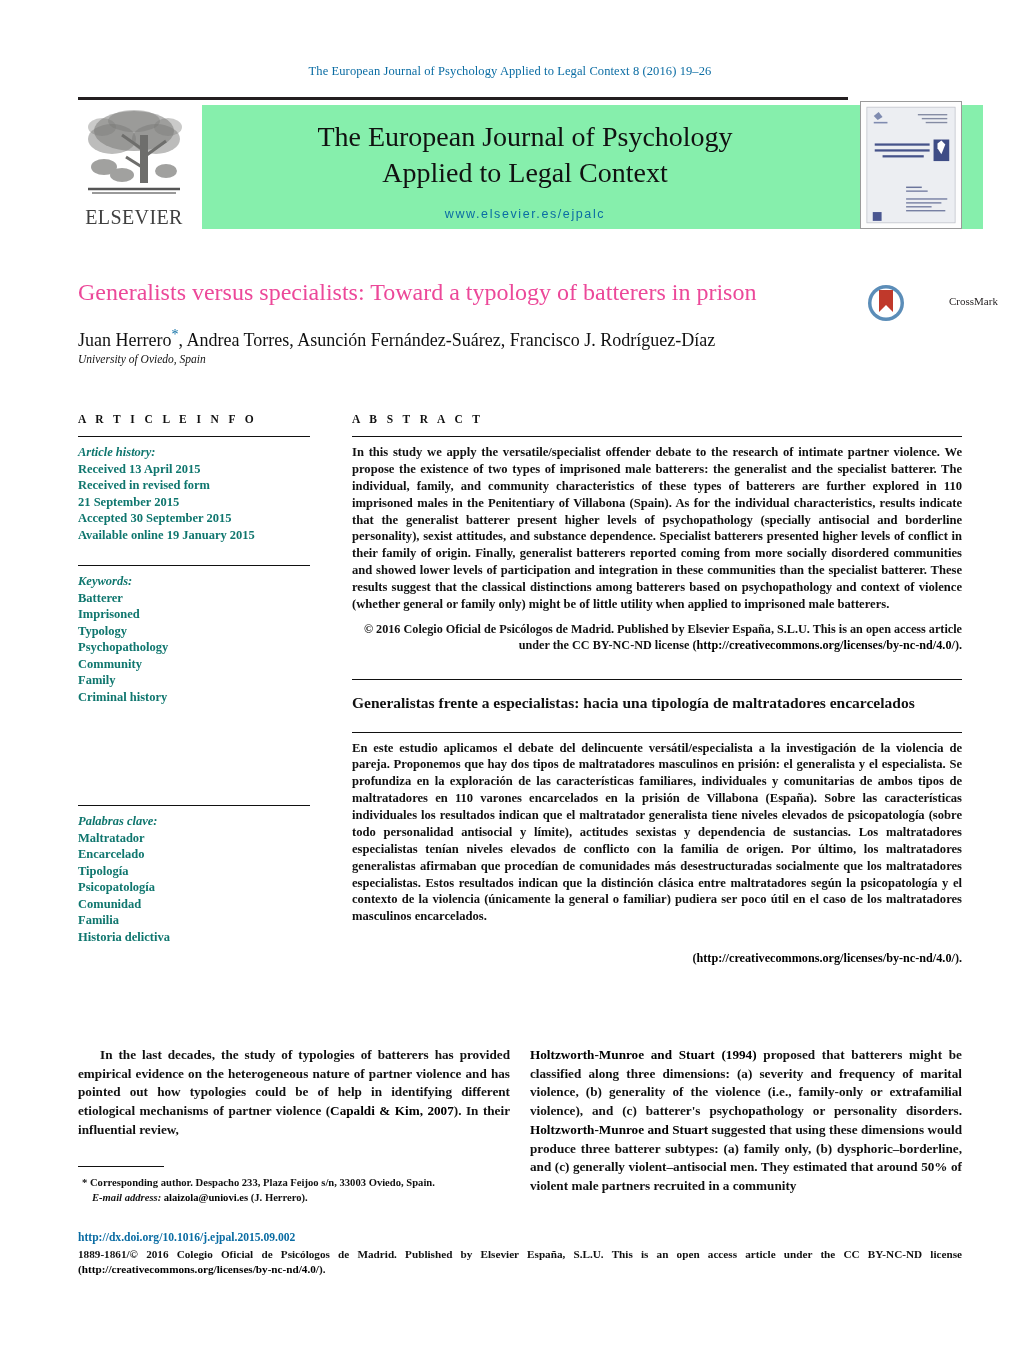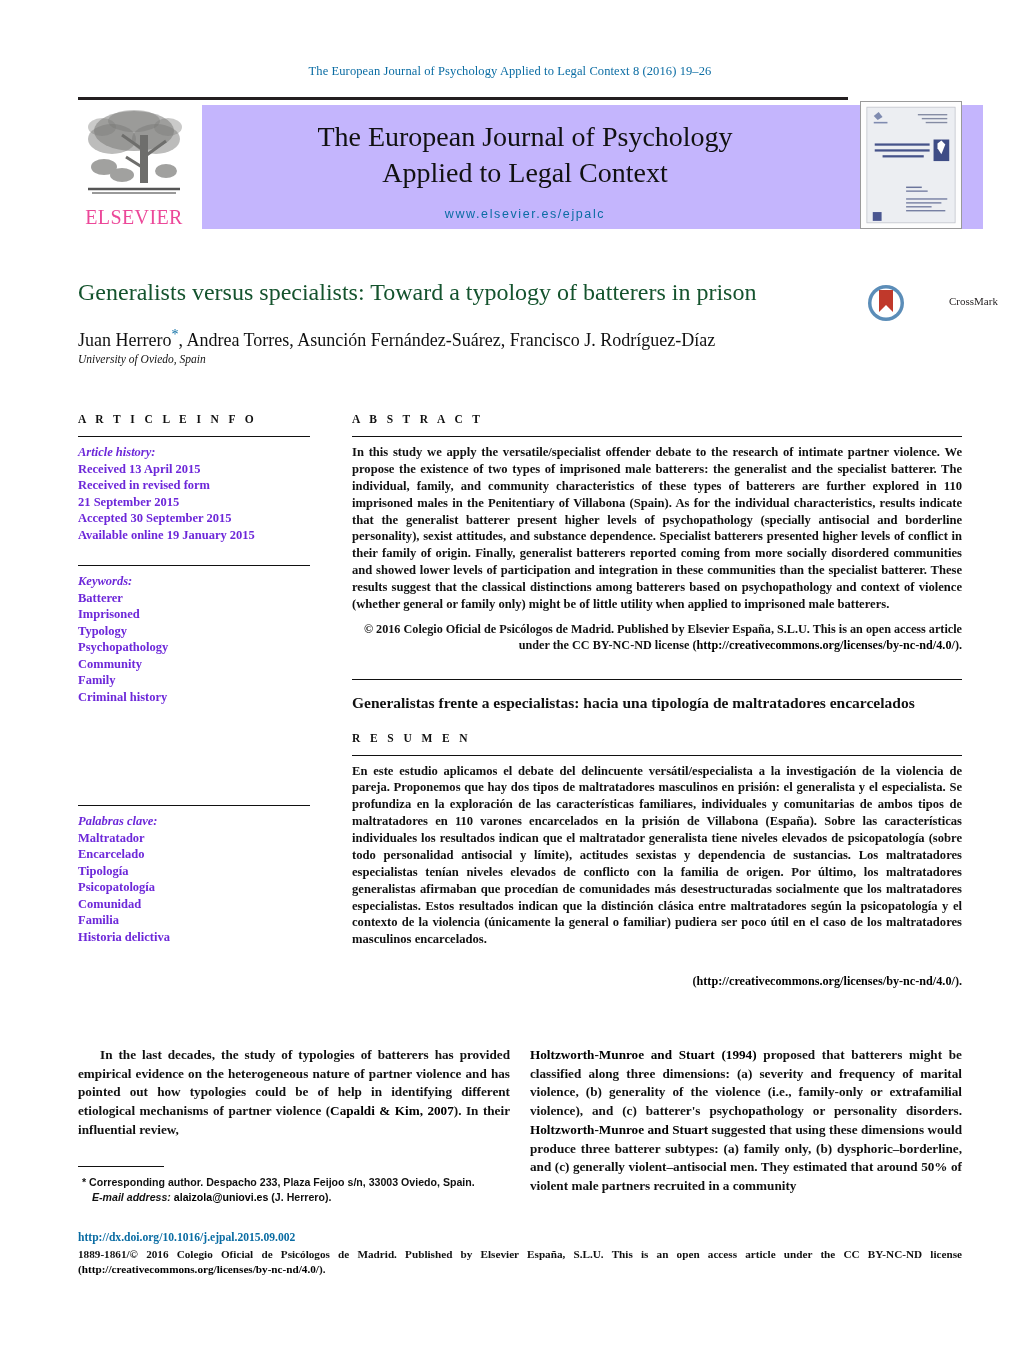--- a/index.html
+++ b/index.html
@@ -65,33 +65,33 @@
     left: 4px;
     width: 104px;
     height: 96px;
   }
   .elsevier-word {
     position: absolute;
     bottom: 0;
     left: 0;
     width: 112px;
     text-align: center;
-    color: #ec4899;
+    color: #404040;
     font-family: "Liberation Serif", serif;
     font-size: 20px;
     letter-spacing: 0.4px;
   }
 
   .title-panel {
     position: absolute;
     top: 8px;
     left: 124px;
     width: 781px;
     height: 124px;
-    background: #c4b5fd;
+    background: #86efac;
   }
   .journal-name {
     position: absolute;
     top: 14px;
     left: 0;
     width: 646px;
     text-align: center;
     font-family: "Liberation Serif", serif;
     font-size: 28px;
     line-height: 1.27;
@@ -128,21 +128,21 @@
     left: 78px;
     width: 884px;
   }
   .article-title {
     font-family: "Liberation Serif", serif;
     font-size: 24px;
     font-weight: normal;
     line-height: 1.2;
     margin: 0;
     width: 790px;
-    color: #14532d;
+    color: #ec4899;
   }
   .authors {
     margin-top: 20px;
     font-family: Liberation Serif, serif;
     font-size: 18px;
     line-height: 1.2;
     color: #111;
   }
   .author-star { color: #0a6ca3; font-size: 14px; vertical-align: super; }
   .affiliation {
@@ -200,21 +200,21 @@
   .meta-label {
     font-style: italic;
     font-weight: bold;
     font-size: 12.5px;
   }
   .meta-list {
     font-family: "Liberation Serif", serif;
     font-size: 12.5px;
     font-weight: bold;
     line-height: 1.32;
-    color: #6d28d9;
+    color: #0f766e;
   }
   .meta-gap { height: 22px; }
 
   .abstract-body {
     font-family: "Liberation Serif", serif;
     font-size: 12.6px;
     font-weight: bold;
     line-height: 1.34;
     text-align: justify;
     color: #111;
@@ -288,21 +288,21 @@
     left: 78px;
     width: 432px;
   }
   .footnote-rule {
     width: 86px;
     height: 1.2px;
     background: #111;
     margin-bottom: 8px;
   }
   .footnote-text {
-    font-family: Liberation Sans, sans-serif;
+    font-family: Liberation Serif, serif;
     font-size: 10.6px;
     font-weight: bold;
     line-height: 1.42;
     color: #111;
     padding-left: 14px;
     text-indent: -10px;
   }
   .footnote-text .it { font-style: italic; text-align: right; }
 
   
@@ -463,21 +463,20 @@
     <div class="sec-head">A B S T R A C T</div>
     <hr class="hr-thin">
     <div class="abstract-body">In this study we apply the versatile/specialist offender debate to the research of intimate partner violence. We propose the existence of two types of imprisoned male batterers: the generalist and the specialist batterer. The individual, family, and community characteristics of these types of batterers are further explored in 110 imprisoned males in the Penitentiary of Villabona (Spain). As for the individual characteristics, results indicate that the generalist batterer present higher levels of psychopathology (specially antisocial and borderline personality), sexist attitudes, and substance dependence. Specialist batterers presented higher levels of conflict in their family of origin. Finally, generalist batterers reported coming from more socially disordered communities and showed lower levels of participation and integration in these communities than the specialist batterer. These results suggest that the classical distinctions among batterers based on psychopathology and context of violence (whether general or family only) might be of little utility when applied to imprisoned male batterers.</div>
     <div class="copyright">
       <span>© 2016 Colegio Oficial de Psicólogos de Madrid. Published by Elsevier España, S.L.U. This is an open access article under the CC BY-NC-ND license (</span><span class="link">http://creativecommons.org/licenses/by-nc-nd/4.0/</span><span>).</span>
     </div>
 
     <hr class="es-divider">
     <div class="es-title">Generalistas frente a especialistas: hacia una tipología de maltratadores encarcelados</div>
 
-    <div class="sec-head">R E S U M E N</div>
     <hr class="hr-thin">
     <div class="abstract-body">En este estudio aplicamos el debate del delincuente versátil/especialista a la investigación de la violencia de pareja. Proponemos que hay dos tipos de maltratadores masculinos en prisión: el generalista y el especialista. Se profundiza en la exploración de las características familiares, individuales y comunitarias de ambos tipos de maltratadores en 110 varones encarcelados en la prisión de Villabona (España). Sobre las características individuales los resultados indican que el maltratador generalista tiene niveles elevados de psicopatología (sobre todo personalidad antisocial y límite), actitudes sexistas y dependencia de sustancias. Los maltratadores especialistas tenían niveles elevados de conflicto con la familia de origen. Por último, los maltratadores generalistas afirmaban que procedían de comunidades más desestructuradas socialmente que los maltratadores especialistas. Estos resultados indican que la distinción clásica entre maltratadores según la psicopatología y el contexto de la violencia (únicamente la general o familiar) pudiera ser poco útil en el caso de los maltratadores masculinos encarcelados.</div>
     <div class="copyright-es">
       <br>
       <span>(</span><span class="link">http://creativecommons.org/licenses/by-nc-nd/4.0/</span><span>).</span>
     </div>
   </div>
 
   <div class="body-col-left">
     <p class="body-p">

